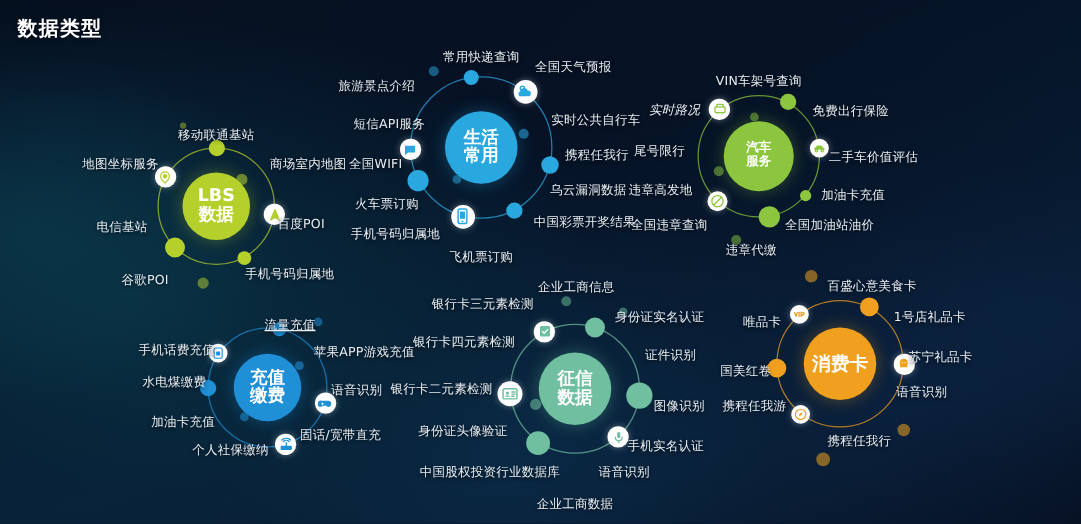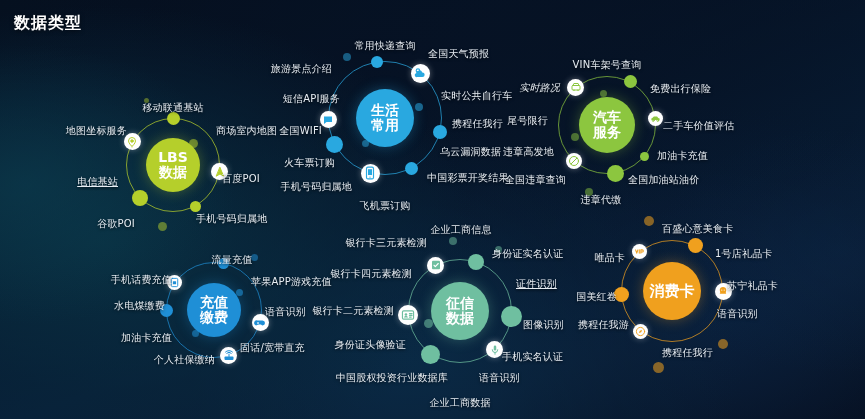--- a/index.html
+++ b/index.html
@@ -85,21 +85,21 @@
         <div class="node" style="left: 144.278px; top: 97.5971px; width: 5px; height: 5px; background: rgb(181, 207, 43); opacity: 0.45;"></div>
         <div class="hub" style="left: 146px; top: 138px; width: 54px; height: 54px; background: rgb(181, 207, 43); font-size: 14px; box-shadow: rgba(181, 207, 43, 0.333) 0px 0px 14px;">
           <div>
             <span>LBS</span>
             <span>数据</span>
           </div>
         </div>
         <div class="label c" style="left: 173px; top: 108px;">移动联通基站</div>
         <div class="label r" style="left: 127px; top: 131px;">地图坐标服务</div>
         <div class="label l" style="left: 216px; top: 131px;">商场室内地图</div>
-        <div class="label r" style="left: 118px; top: 182px; text-decoration: underline;">电信基站</div>
+        <div class="label r" style="left: 118px; top: 182px;">电信基站</div>
         <div class="label l" style="left: 222px; top: 179px;">百度POI</div>
         <div class="label r" style="left: 135px; top: 224px;">谷歌POI</div>
         <div class="label l" style="left: 196px; top: 219px;">手机号码归属地</div>
       </div>
       <div class="cluster" style="left: 0px; top: 0px;">
         <div class="orbit" style="left: 328px; top: 61px; width: 114px; height: 114px; border-color: rgb(41, 168, 224); opacity: 0.72;"></div>
         <div class="node" style="left: 371.067px; top: 55.5547px; width: 12px; height: 12px; background: rgb(41, 168, 224); opacity: 1;"></div>
         <div class="node icon" style="left: 410.593px; top: 63.5834px; width: 19px; height: 19px;">
           <svg width="14" height="14" viewBox="0 0 24 24" fill="none" stroke="#29a8e0" stroke-width="2" stroke-linecap="round" stroke-linejoin="round">
             <circle cx="8.5" cy="8" r="3"></circle>
@@ -165,21 +165,21 @@
         <div class="node" style="left: 607.009px; top: 164.756px; width: 17px; height: 17px; background: rgb(140, 198, 63); opacity: 1;"></div>
         <div class="node icon" style="left: 565.582px; top: 152.836px; width: 16px; height: 16px;">
           <svg width="12" height="12" viewBox="0 0 24 24" fill="none" stroke="#8cc63f" stroke-width="2" stroke-linecap="round" stroke-linejoin="round">
             <circle cx="12" cy="12" r="9"></circle>
             <path d="M6 18 18 6"></path>
           </svg>
         </div>
         <div class="node" style="left: 600.155px; top: 89.6753px; width: 7px; height: 7px; background: rgb(140, 198, 63); opacity: 0.5;"></div>
         <div class="node" style="left: 571.05px; top: 132.629px; width: 8px; height: 8px; background: rgb(140, 198, 63); opacity: 0.5;"></div>
         <div class="node" style="left: 585.141px; top: 187.649px; width: 8px; height: 8px; background: rgb(140, 198, 63); opacity: 0.5;"></div>
-        <div class="hub" style="left: 579px; top: 97px; width: 56px; height: 56px; background: rgb(140, 198, 63); font-size: 14px; box-shadow: rgba(140, 198, 63, 0.333) 0px 0px 14px;">
+        <div class="hub" style="left: 579px; top: 97px; width: 56px; height: 56px; background: rgb(140, 198, 63); font-size: 10px; box-shadow: rgba(140, 198, 63, 0.333) 0px 0px 14px;">
           <div>
             <span>汽车</span>
             <span>服务</span>
           </div>
         </div>
         <div class="label c" style="left: 607px; top: 65px;">VIN车架号查询</div>
         <div class="label r" style="left: 560px; top: 88px; font-style: italic;">实时路况</div>
         <div class="label l" style="left: 650px; top: 89px;">免费出行保险</div>
         <div class="label r" style="left: 548px; top: 121px;">尾号限行</div>
         <div class="label l" style="left: 663px; top: 126px;">二手车价值评估</div>
@@ -215,21 +215,21 @@
         </div>
         <div class="node" style="left: 236.2px; top: 289.165px; width: 7px; height: 7px; background: rgb(31, 143, 214); opacity: 0.6;"></div>
         <div class="node" style="left: 192.03px; top: 330.14px; width: 7px; height: 7px; background: rgb(31, 143, 214); opacity: 0.55;"></div>
         <div class="node" style="left: 251.134px; top: 254.491px; width: 7px; height: 7px; background: rgb(31, 143, 214); opacity: 0.5;"></div>
         <div class="hub" style="left: 187px; top: 283px; width: 54px; height: 54px; background: rgb(31, 143, 214); font-size: 14px; box-shadow: rgba(31, 143, 214, 0.333) 0px 0px 14px;">
           <div>
             <span>充值</span>
             <span>缴费</span>
           </div>
         </div>
-        <div class="label c" style="left: 232px; top: 260px;">流量充值</div>
+        <div class="label c" style="left: 232px; top: 260px; text-decoration: underline;">流量充值</div>
         <div class="label r" style="left: 172px; top: 280px;">手机话费充值</div>
         <div class="label l" style="left: 251px; top: 282px;">苹果APP游戏充值</div>
         <div class="label r" style="left: 165px; top: 306px; font-family: Liberation Mono, monospace;">水电煤缴费</div>
         <div class="label l" style="left: 265px; top: 312px;">语音识别</div>
         <div class="label r" style="left: 172px; top: 338px;">加油卡充值</div>
         <div class="label l" style="left: 240px; top: 348px;">固话/宽带直充</div>
         <div class="label r" style="left: 215px; top: 360px;">个人社保缴纳</div>
       </div>
       <div class="cluster" style="left: 0px; top: 0px;">
         <div class="orbit" style="left: 408px; top: 259px; width: 104px; height: 104px; border-color: rgb(111, 191, 160); opacity: 0.72;"></div>
@@ -263,21 +263,21 @@
         <div class="hub" style="left: 431px; top: 282px; width: 58px; height: 58px; background: rgb(111, 191, 160); font-size: 14px; box-shadow: rgba(111, 191, 160, 0.333) 0px 0px 14px;">
           <div>
             <span>征信</span>
             <span>数据</span>
           </div>
         </div>
         <div class="label c" style="left: 461px; top: 230px;">企业工商信息</div>
         <div class="label r" style="left: 427px; top: 243px;">银行卡三元素检测</div>
         <div class="label l" style="left: 492px; top: 254px;">身份证实名认证</div>
         <div class="label r" style="left: 412px; top: 274px;">银行卡四元素检测</div>
-        <div class="label l" style="left: 516px; top: 284px; text-decoration: underline;">证件识别</div>
+        <div class="label l" style="left: 516px; top: 284px;">证件识别</div>
         <div class="label r" style="left: 394px; top: 311px;">银行卡二元素检测</div>
         <div class="label l" style="left: 523px; top: 325px;">图像识别</div>
         <div class="label r" style="left: 406px; top: 345px;">身份证头像验证</div>
         <div class="label l" style="left: 502px; top: 357px;">手机实名认证</div>
         <div class="label r" style="left: 448px; top: 378px;">中国股权投资行业数据库</div>
         <div class="label l" style="left: 479px; top: 378px;">语音识别</div>
         <div class="label c" style="left: 460px; top: 403px;">企业工商数据</div>
       </div>
       <div class="cluster" style="left: 0px; top: 0px;">
         <div class="orbit" style="left: 621px; top: 240px; width: 102px; height: 102px; border-color: rgb(240, 160, 30); opacity: 0.72;"></div>

